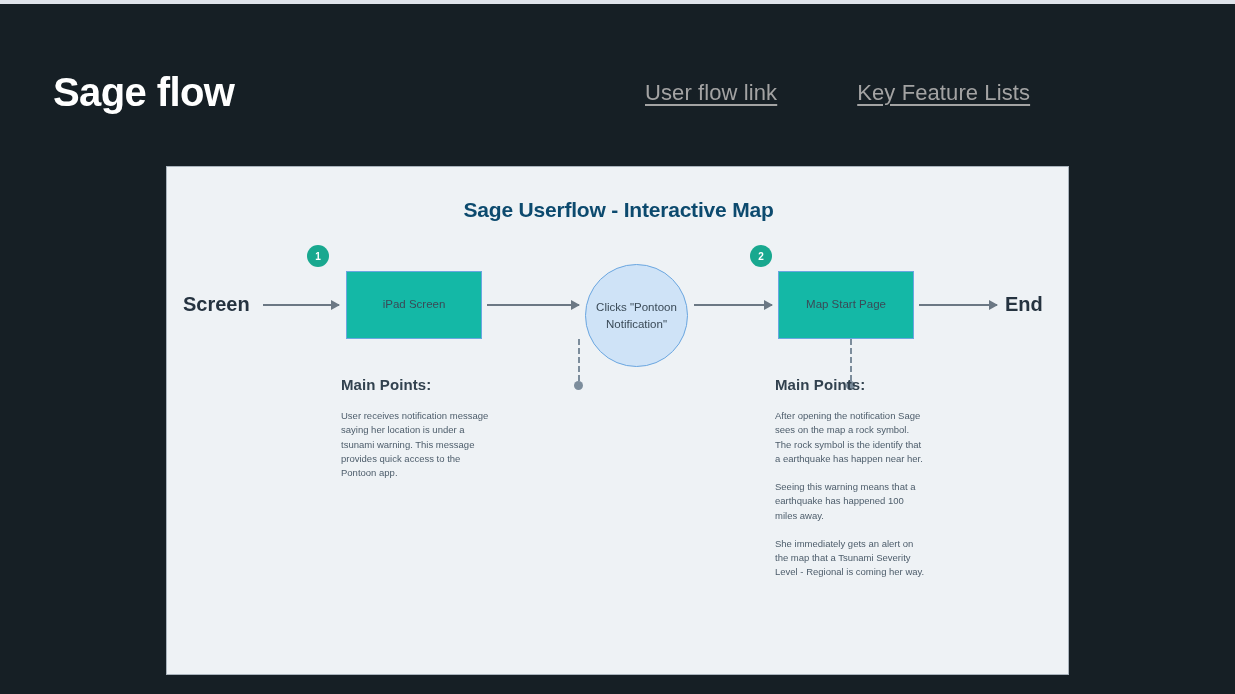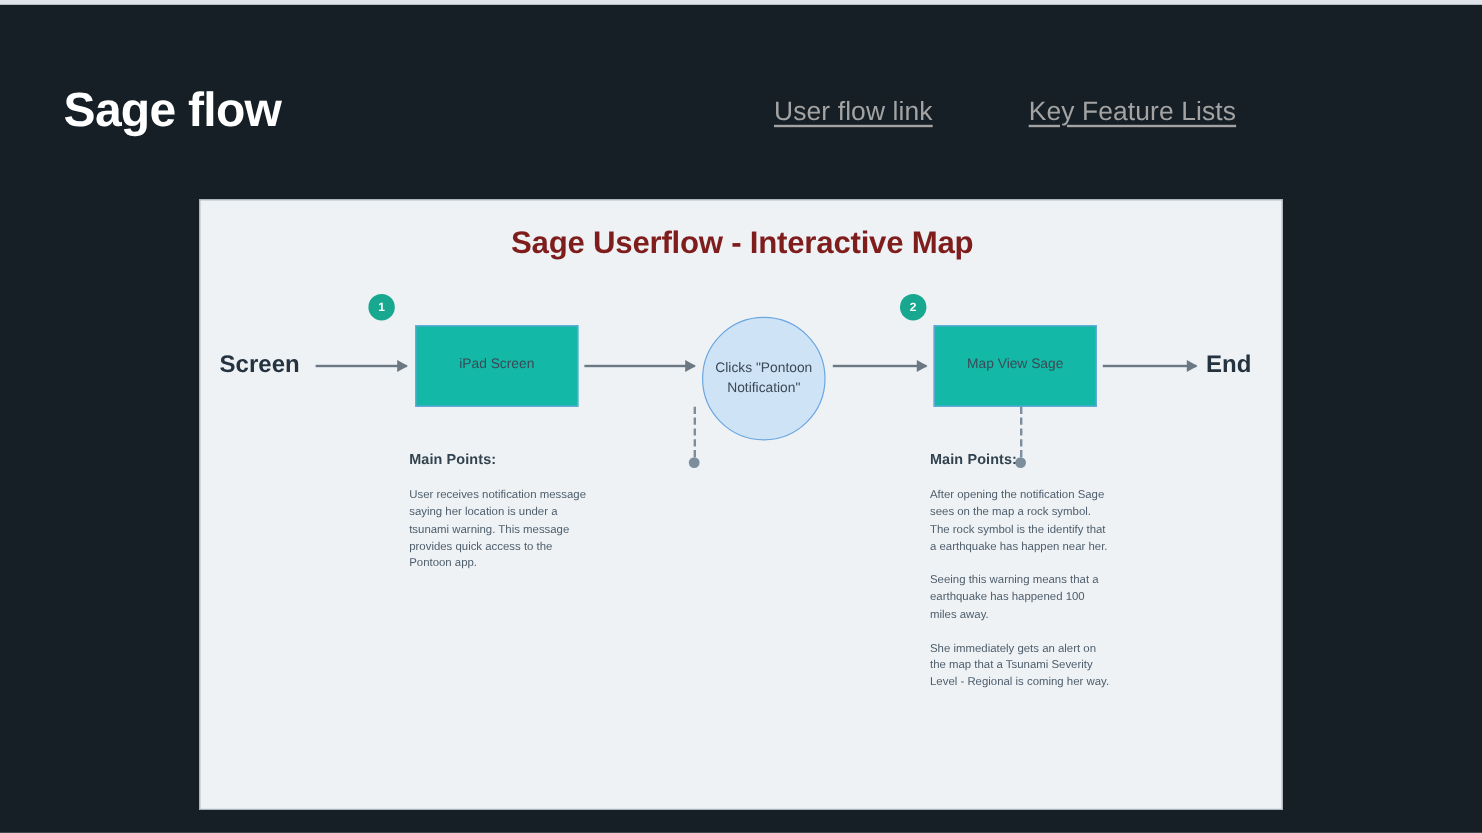--- a/index.html
+++ b/index.html
@@ -72,26 +72,26 @@
     top: 166px;
     width: 903px;
     height: 509px;
     background: #eef2f5;
     border: 1px solid #a9b3bc;
   }
 
   .canvas-title {
     position: absolute;
     left: 0;
-    top: 20px;
+    top: 31px;
     width: 903px;
     text-align: center;
-    font-size: 26px;
-    font-weight: 700;
-    color: #7f1d1d;
+    font-size: 21px;
+    font-weight: 700;
+    color: #0c4a6e;
     letter-spacing: -0.2px;
   }
 
   
   .flow-label {
     position: absolute;
     font-size: 20px;
     font-weight: 700;
     color: #253340;
     white-space: nowrap;
@@ -193,21 +193,21 @@
   }
   .pin-dot.left  { left: 407px; }
   .pin-dot.right { left: 679px; }
 
   
   .annotation { position: absolute; width: 150px; }
   .annotation.left  { left: 174px; top: 209px; }
   .annotation.right { left: 608px; top: 209px; }
 
   .annotation-heading {
-    font-size: 12px;
+    font-size: 15px;
     font-weight: 700;
     color: #32424f;
     margin-bottom: 16px;
     letter-spacing: 0.1px;
   }
 
   .annotation-para {
     font-size: 9.5px;
     line-height: 1.5;
     color: #4d5d6b;
@@ -239,21 +239,21 @@
   <div class="arrow a1"></div>
   <div class="arrow a2"></div>
   <div class="arrow a3"></div>
   <div class="arrow a4"></div>
 
   <div class="step-badge one">1</div>
   <div class="step-badge two">2</div>
 
   <div class="node-box ipad">iPad Screen</div>
   <div class="node-circle">Clicks "Pontoon Notification"</div>
-  <div class="node-box mapview">Map View Sage</div>
+  <div class="node-box mapview">Map Start Page</div>
 
   <div class="connector left"></div>
   <div class="pin-dot left"></div>
   <div class="connector right"></div>
   <div class="pin-dot right"></div>
 
   <div class="annotation left">
     <div class="annotation-heading">Main Points:</div>
     <div class="annotation-para">User receives notification message saying her location is under a tsunami warning. This message provides quick access to the Pontoon app.</div>
   </div>

